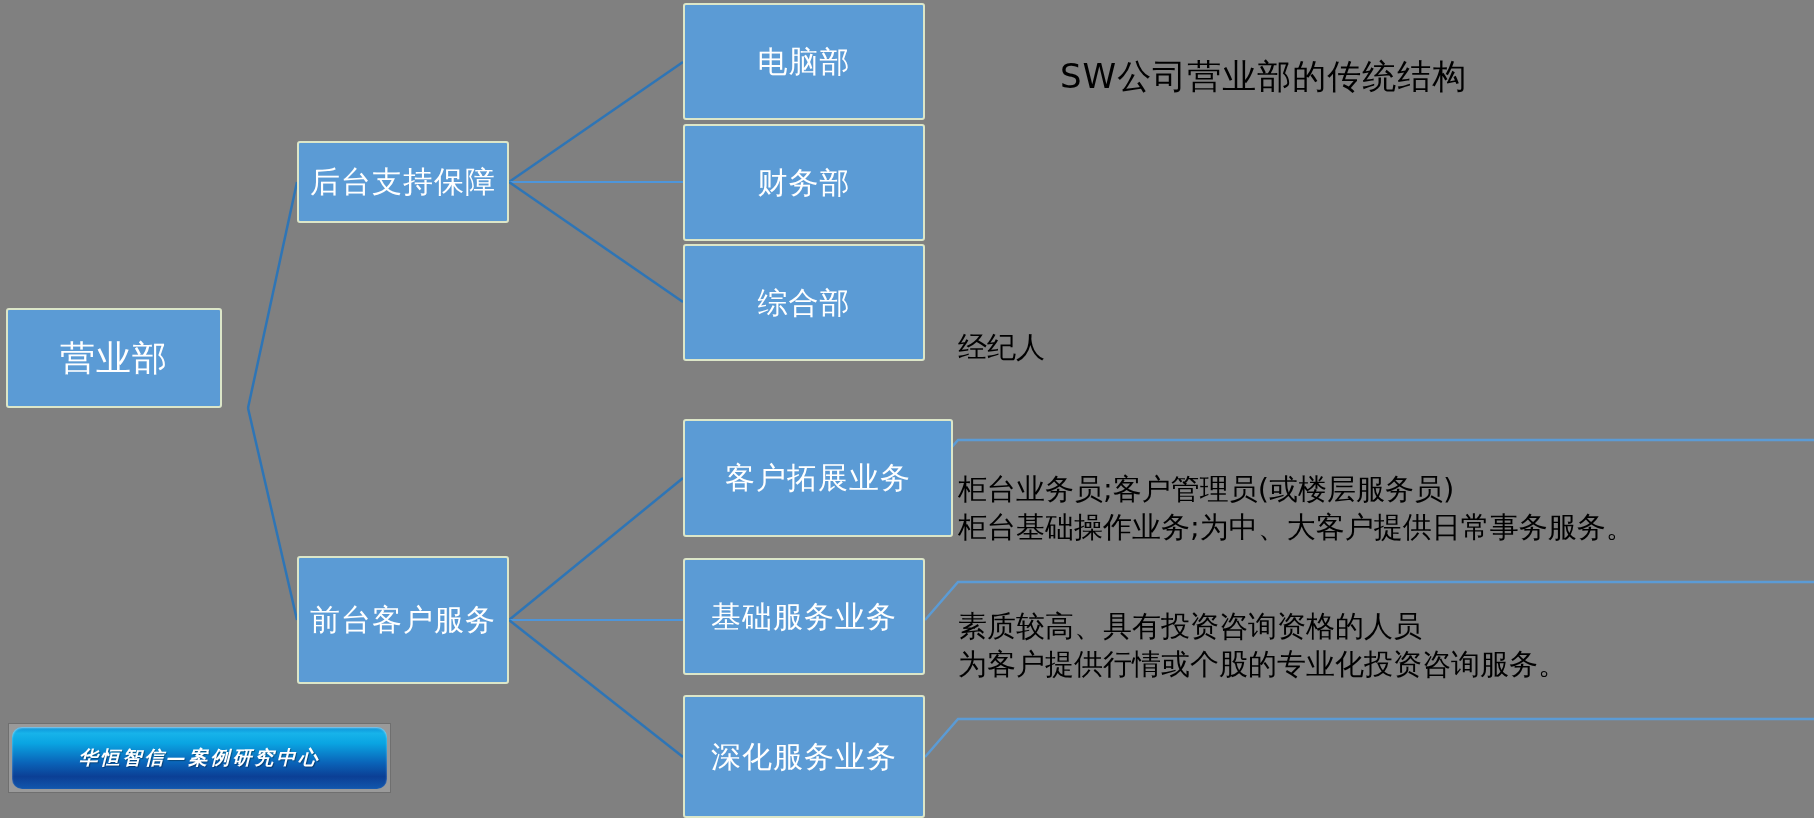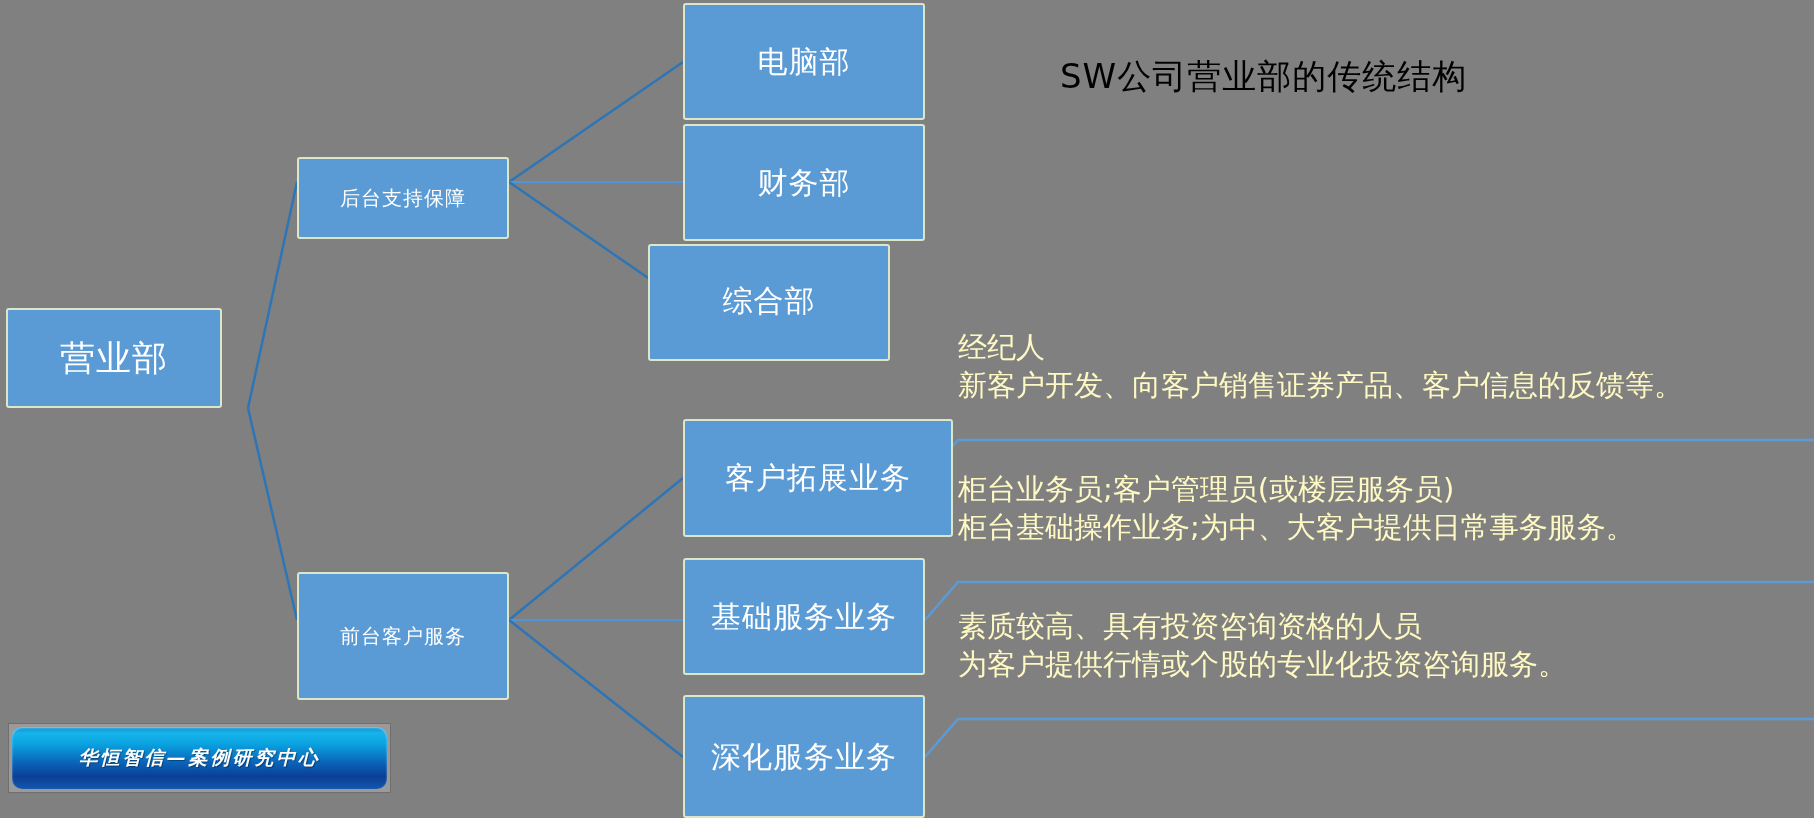--- a/index.html
+++ b/index.html
@@ -35,42 +35,42 @@
     display: flex;
     align-items: center;
     justify-content: center;
     color: #FFFFFF;
     font-weight: 400;
     letter-spacing: 1px;
     text-align: center;
     line-height: 1.2;
   }
   .node.lvl1 { font-size: 35px; }
-  .node.lvl2 { font-size: 20px; margin-top: 16px; }
+  .node.lvl2 { font-size: 30px; }
   .node.lvl3 { font-size: 30px; }
 
   
   #title {
     position: absolute;
     left: 1060px;
     top: 14px;
     font-size: 34px;
     font-weight: normal;
     color: #000000;
     letter-spacing: 1px;
     white-space: nowrap;
     margin-top: 40px;
   }
 
   
   .annotation {
     position: absolute;
     left: 958px;
     width: 840px;
-    color: #fef9c3;
+    color: #000000;
     font-size: 29px;
     line-height: 1.32;
     white-space: nowrap;
   }
   .annotation .ann-role { display: block; }
   .annotation .ann-desc { display: block; }
 
   
   #badge {
     position: absolute;
@@ -147,36 +147,35 @@
   <div class="node lvl2" style="left:297px; top:556px; width:212px; height:128px;">
     <span>前台客户服务</span>
   </div>
 
   <div class="node lvl3" style="left:683px; top:3px; width:242px; height:117px;">
     <span>电脑部</span>
   </div>
   <div class="node lvl3" style="left:683px; top:124px; width:242px; height:117px;">
     <span>财务部</span>
   </div>
-  <div class="node lvl3" style="left:648px; top:244px; width:242px; height:117px;font-family:Liberation Mono, monospace;">
+  <div class="node lvl3" style="left:683px; top:244px; width:242px; height:117px;">
     <span>综合部</span>
   </div>
   <div class="node lvl3" style="left:683px; top:419px; width:270px; height:118px;">
     <span>客户拓展业务</span>
   </div>
   <div class="node lvl3" style="left:683px; top:558px; width:242px; height:117px;">
     <span>基础服务业务</span>
   </div>
   <div class="node lvl3" style="left:683px; top:695px; width:242px; height:123px;">
     <span>深化服务业务</span>
   </div>
 
   <div class="annotation" style="top:328px;">
     <span class="ann-role">经纪人</span>
-    <span class="ann-desc">新客户开发、向客户销售证券产品、客户信息的反馈等。</span>
   </div>
   <div class="annotation" style="top:470px;">
     <span class="ann-role">柜台业务员;客户管理员(或楼层服务员)</span>
     <span class="ann-desc">柜台基础操作业务;为中、大客户提供日常事务服务。</span>
   </div>
   <div class="annotation" style="top:607px;">
     <span class="ann-role">素质较高、具有投资咨询资格的人员</span>
     <span class="ann-desc">为客户提供行情或个股的专业化投资咨询服务。</span>
   </div>
 

